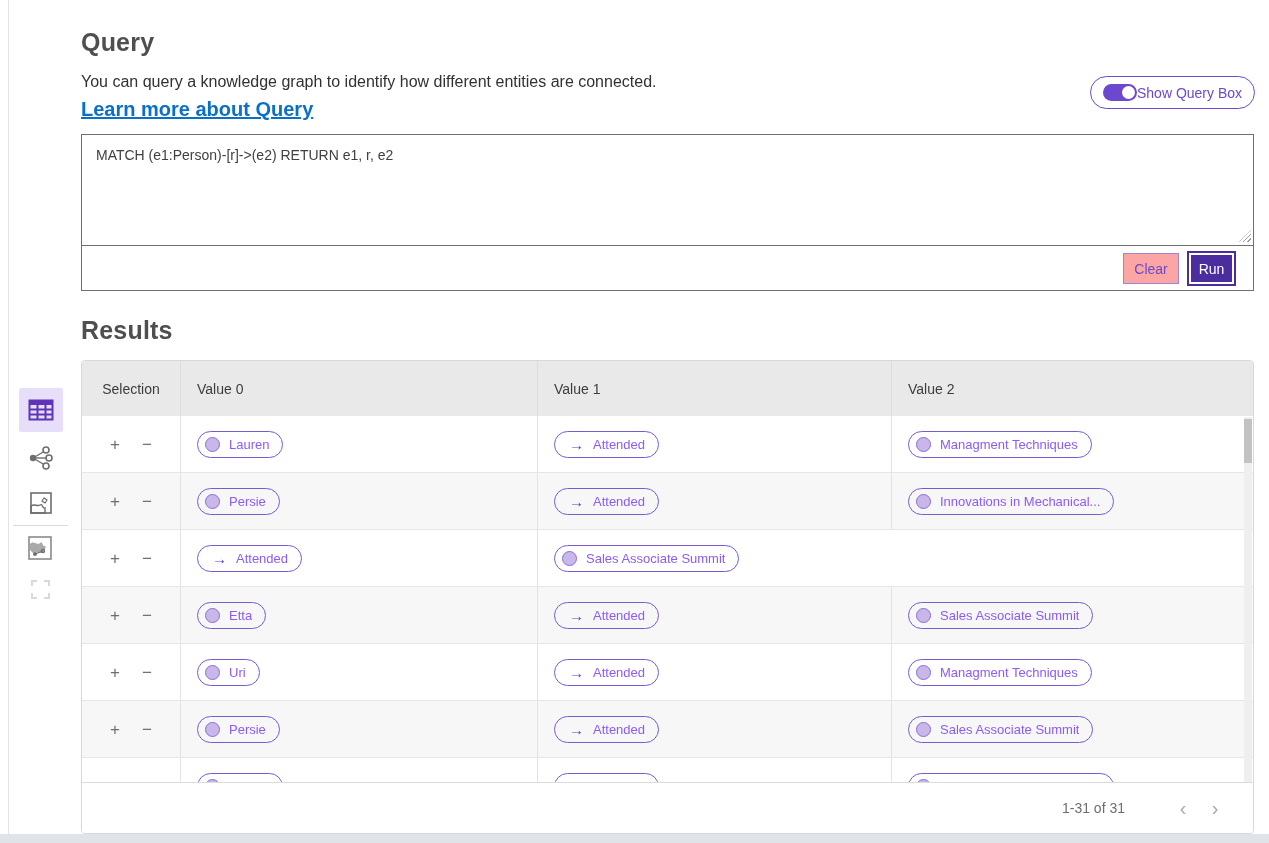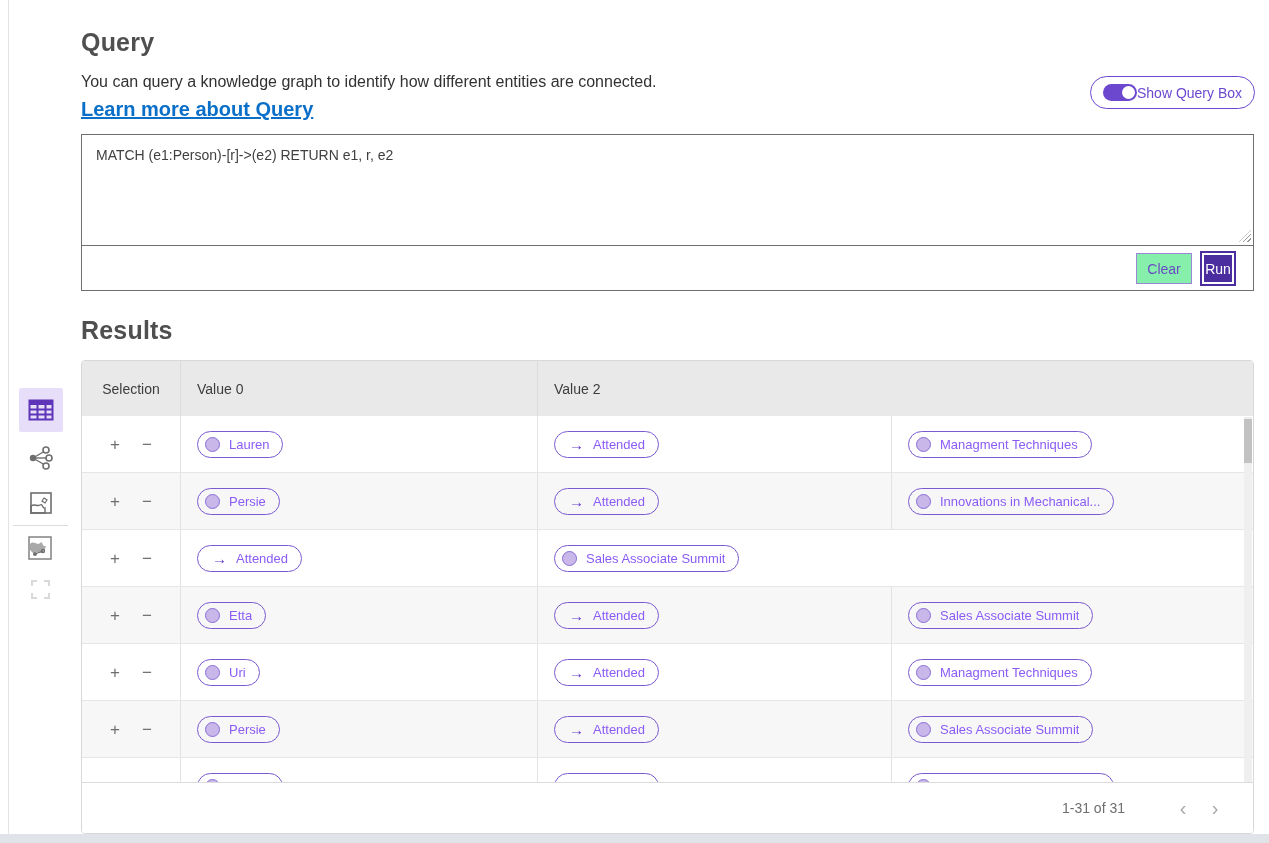--- a/index.html
+++ b/index.html
@@ -37,23 +37,23 @@
   .resize-handle {
     position:absolute; right:2px; bottom:3px; width:12px; height:12px; cursor:nwse-resize;
     background:repeating-linear-gradient(135deg, transparent 0 2px, #9a9a9a 2px 3px);
     clip-path:polygon(100% 0, 100% 100%, 0 100%);
   }
   .query-footer {
     height:46px; border-top:1px solid #6f6f6f;
     display:flex; align-items:center; justify-content:flex-end; gap:10px; padding-right:19px;
   }
   .btn { font-family:"Liberation Sans", sans-serif; font-size:14px; cursor:pointer; }
-  .btn-clear { width:56px; height:31px; background:#86efac; border:1px solid #9c86d9; color:#6a4bc4; }
+  .btn-clear { width:56px; height:31px; background:#fca5a5; border:1px solid #9c86d9; color:#6a4bc4; }
   .btn-run {
-    width:32px; height:31px; background:#4b2da0; color:#fff;
+    width:45px; height:31px; background:#4b2da0; color:#fff;
     border:2px solid #fff; outline:2px solid #4b2da0;
   }
 
   
   #results-title { top:316px; }
   .table-card {
     position:absolute; left:81px; top:360px; width:1173px; height:474px;
     border:1px solid #d8d8d8; border-radius:4px; background:#fff; overflow:hidden;
   }
   .thead { display:grid; grid-template-columns:99px 357px 354px 1fr; height:55px; background:#e9e9e9; }
@@ -125,20 +125,21 @@
     <button class="btn btn-run">Run</button>
   </div>
 </div>
 
 <h1 class="page-title" id="results-title">Results</h1>
 
 <div class="table-card">
   <div class="thead">
     <div class="th center">Selection</div>
     <div class="th">Value 0</div>
+    <div class="th">Value 1</div>
     <div class="th">Value 2</div>
   </div>
   <div class="tbody">
   <div class="row">
     <div class="cell sel">
       <button class="sel-btn">+</button>
       <button class="sel-btn">−</button>
     </div>
     <div class="cell">
       <span class="pill">

